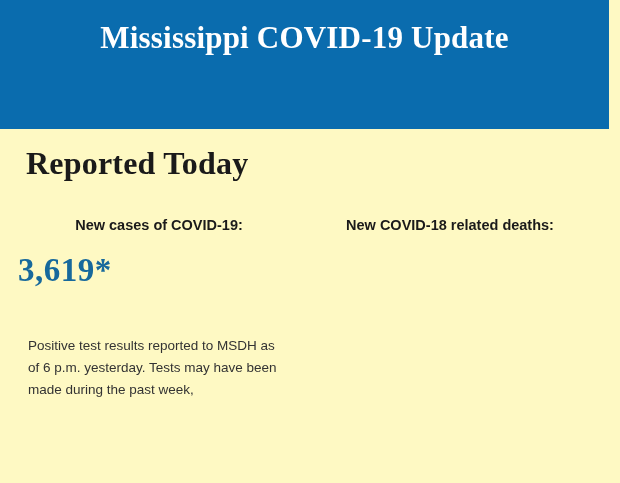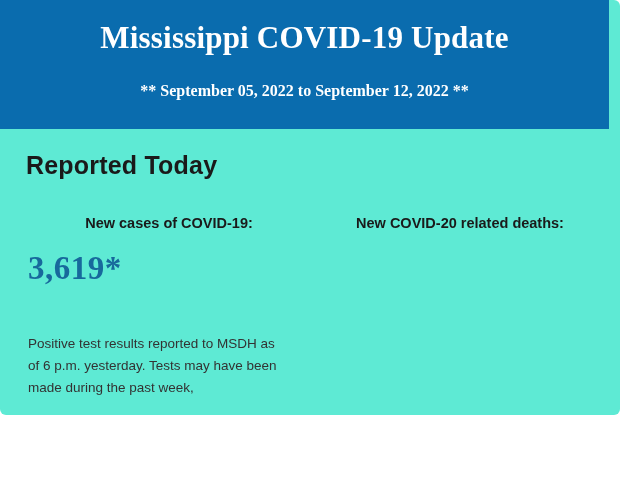--- a/index.html
+++ b/index.html
@@ -9,23 +9,22 @@
   body {
     width: 620px;
     height: 483px;
     background: #ffffff;
     font-family: "Liberation Sans", sans-serif;
     overflow: hidden;
   }
   .page {
     position: relative;
     width: 620px;
-    height: 415px;
-    background: #5eead4;
-    border-radius: 6px;
+    height: 483px;
+    background: #fef9c3;
   }
   .banner {
     background: #0a6cae;
     width: 609px;
     height: 129px;
     box-sizing: border-box;
     padding-top: 18px;
     text-align: center;
   }
   .banner-title {
@@ -39,31 +38,31 @@
   }
   .banner-subtitle {
     font-family: "Liberation Serif", serif;
     font-weight: bold;
     font-size: 16px;
     color: #ffffff;
     margin-top: 22px;
     line-height: 22px;
   }
   .section-heading {
-    font-family: Liberation Sans, sans-serif;
+    font-family: Liberation Serif, serif;
     font-weight: bold;
-    font-size: 25px;
+    font-size: 32px;
     color: #1a1a1a;
-    margin: 22px 0 0 26px;
+    margin: 16px 0 0 26px;
     letter-spacing: 0.2px;
   }
   .stats {
     display: flex;
     margin-top: 34px;
-    padding-left: 20px;
+    padding-left: 10px;
   }
   .stat-col {
     width: 290px;
     box-sizing: border-box;
   }
   .stat-col.left { padding-left: 8px; }
   .stat-col.right { padding-left: 10px; }
   .stat-label {
     font-size: 14.5px;
     font-weight: bold;
@@ -102,32 +101,31 @@
     padding-right: 18px;
   }
 </style>
 </head>
 <body>
 
 <div class="page">
 
   <div class="banner">
     <div class="banner-title">Mississippi COVID-19 Update</div>
-    <div class="banner-subtitle">** September 05, 2022 to September 12, 2022 **</div>
   </div>
 
   <div class="section-heading">Reported Today</div>
 
   <div class="stats">
     <div class="stat-col left">
       <div class="stat-label">New cases of COVID-19:</div>
       <div class="stat-value cases">3,619*</div>
     </div>
     <div class="stat-col right">
-      <div class="stat-label">New COVID-20 related deaths:</div>
+      <div class="stat-label">New COVID-18 related deaths:</div>
     </div>
   </div>
 
   <div class="descs">
     <div class="desc-col left">Positive test results reported to MSDH as of 6 p.m. yesterday. Tests may have been made during the past week,</div>
   </div>
 
 </div>
 
 </body></html>

